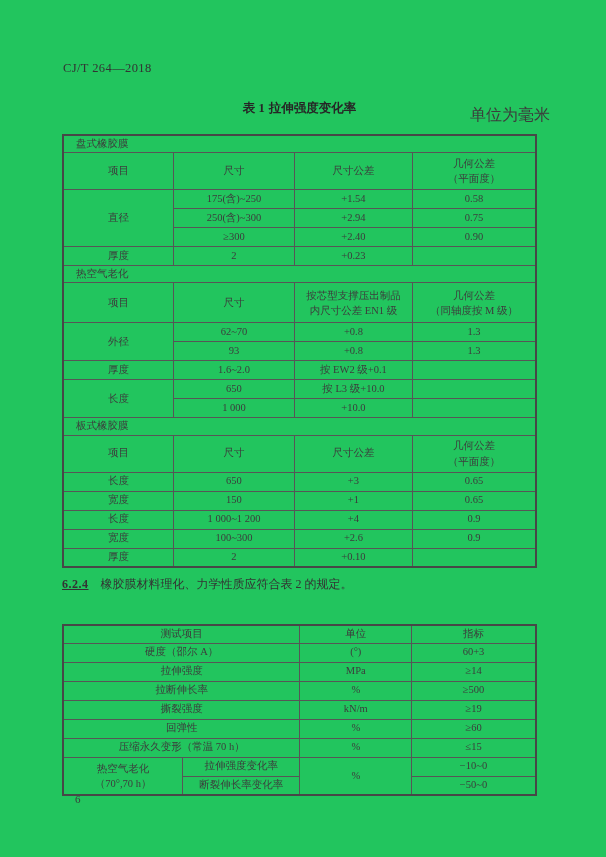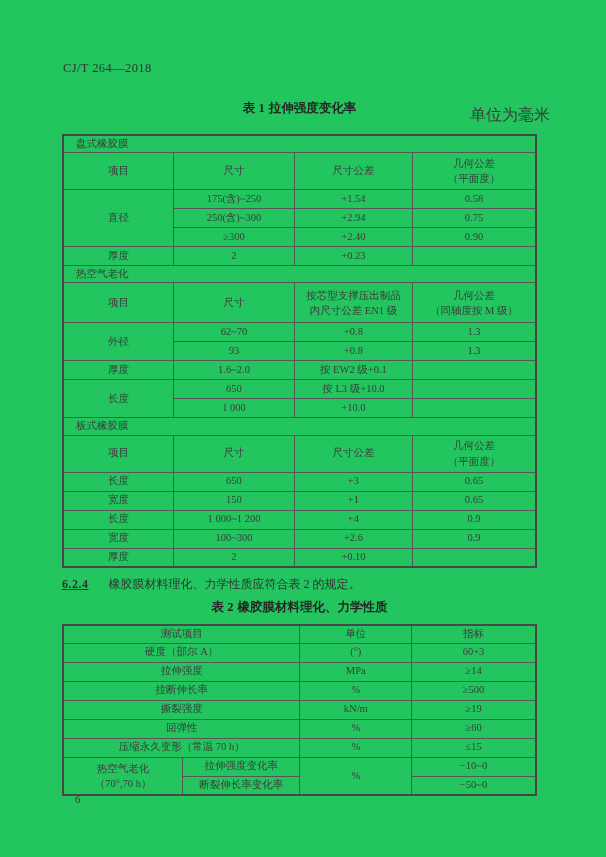--- a/index.html
+++ b/index.html
@@ -33,21 +33,21 @@
   }
   #table1 tr{ height:19px; }
   #table1 tr.sec{ height:17px; }
   #table1 tr.sec td{ text-align:left; padding-left:12px; }
   #table1 tr.hdr{ height:37px; }
   #table1 tr.hdr2{ height:40px; }
   #table2 tr{ height:19px; }
   #table2 tr.hdr{ height:18px;margin-top:6px; }
   .two-line div{ line-height:1.45; }
   .clause{ position:absolute; top:576px; left:62px; width:475px; font-size:12px; color:#333; }
-  .clause .num{ font-weight:bold; margin-right:20px; letter-spacing:.5px;text-decoration:underline; }
+  .clause .num{ font-weight:bold; margin-right:12px; letter-spacing:.5px;text-decoration:underline; }
   .page-num{ position:absolute; top:793px; left:75px; font-size:11px; color:#3c3c3c; }
 </style>
 </head>
 <body>
 
 <div class="page">
 
   <div class="doc-code">CJ/T 264—2018</div>
 
   <div class="t1-caption">
@@ -185,23 +185,20 @@
         <td>+0.10</td>
         <td></td>
       </tr>
     </tbody>
   </table>
 
   <div class="clause">
     <span class="num">6.2.4</span><span>橡胶膜材料理化、力学性质应符合表 2 的规定。</span>
   </div>
 
-  <div class="t2-caption">
-    <span class="caption-label">表 2</span><span>橡胶膜材料理化、力学性质</span>
-  </div>
 
   <table class="t" id="table2">
     <colgroup>
       <col style="width:25.3%">
         <col style="width:24.8%">
         <col style="width:23.6%">
         <col style="width:26.3%">
     </colgroup>
     <tbody>
       <tr class="hdr">

